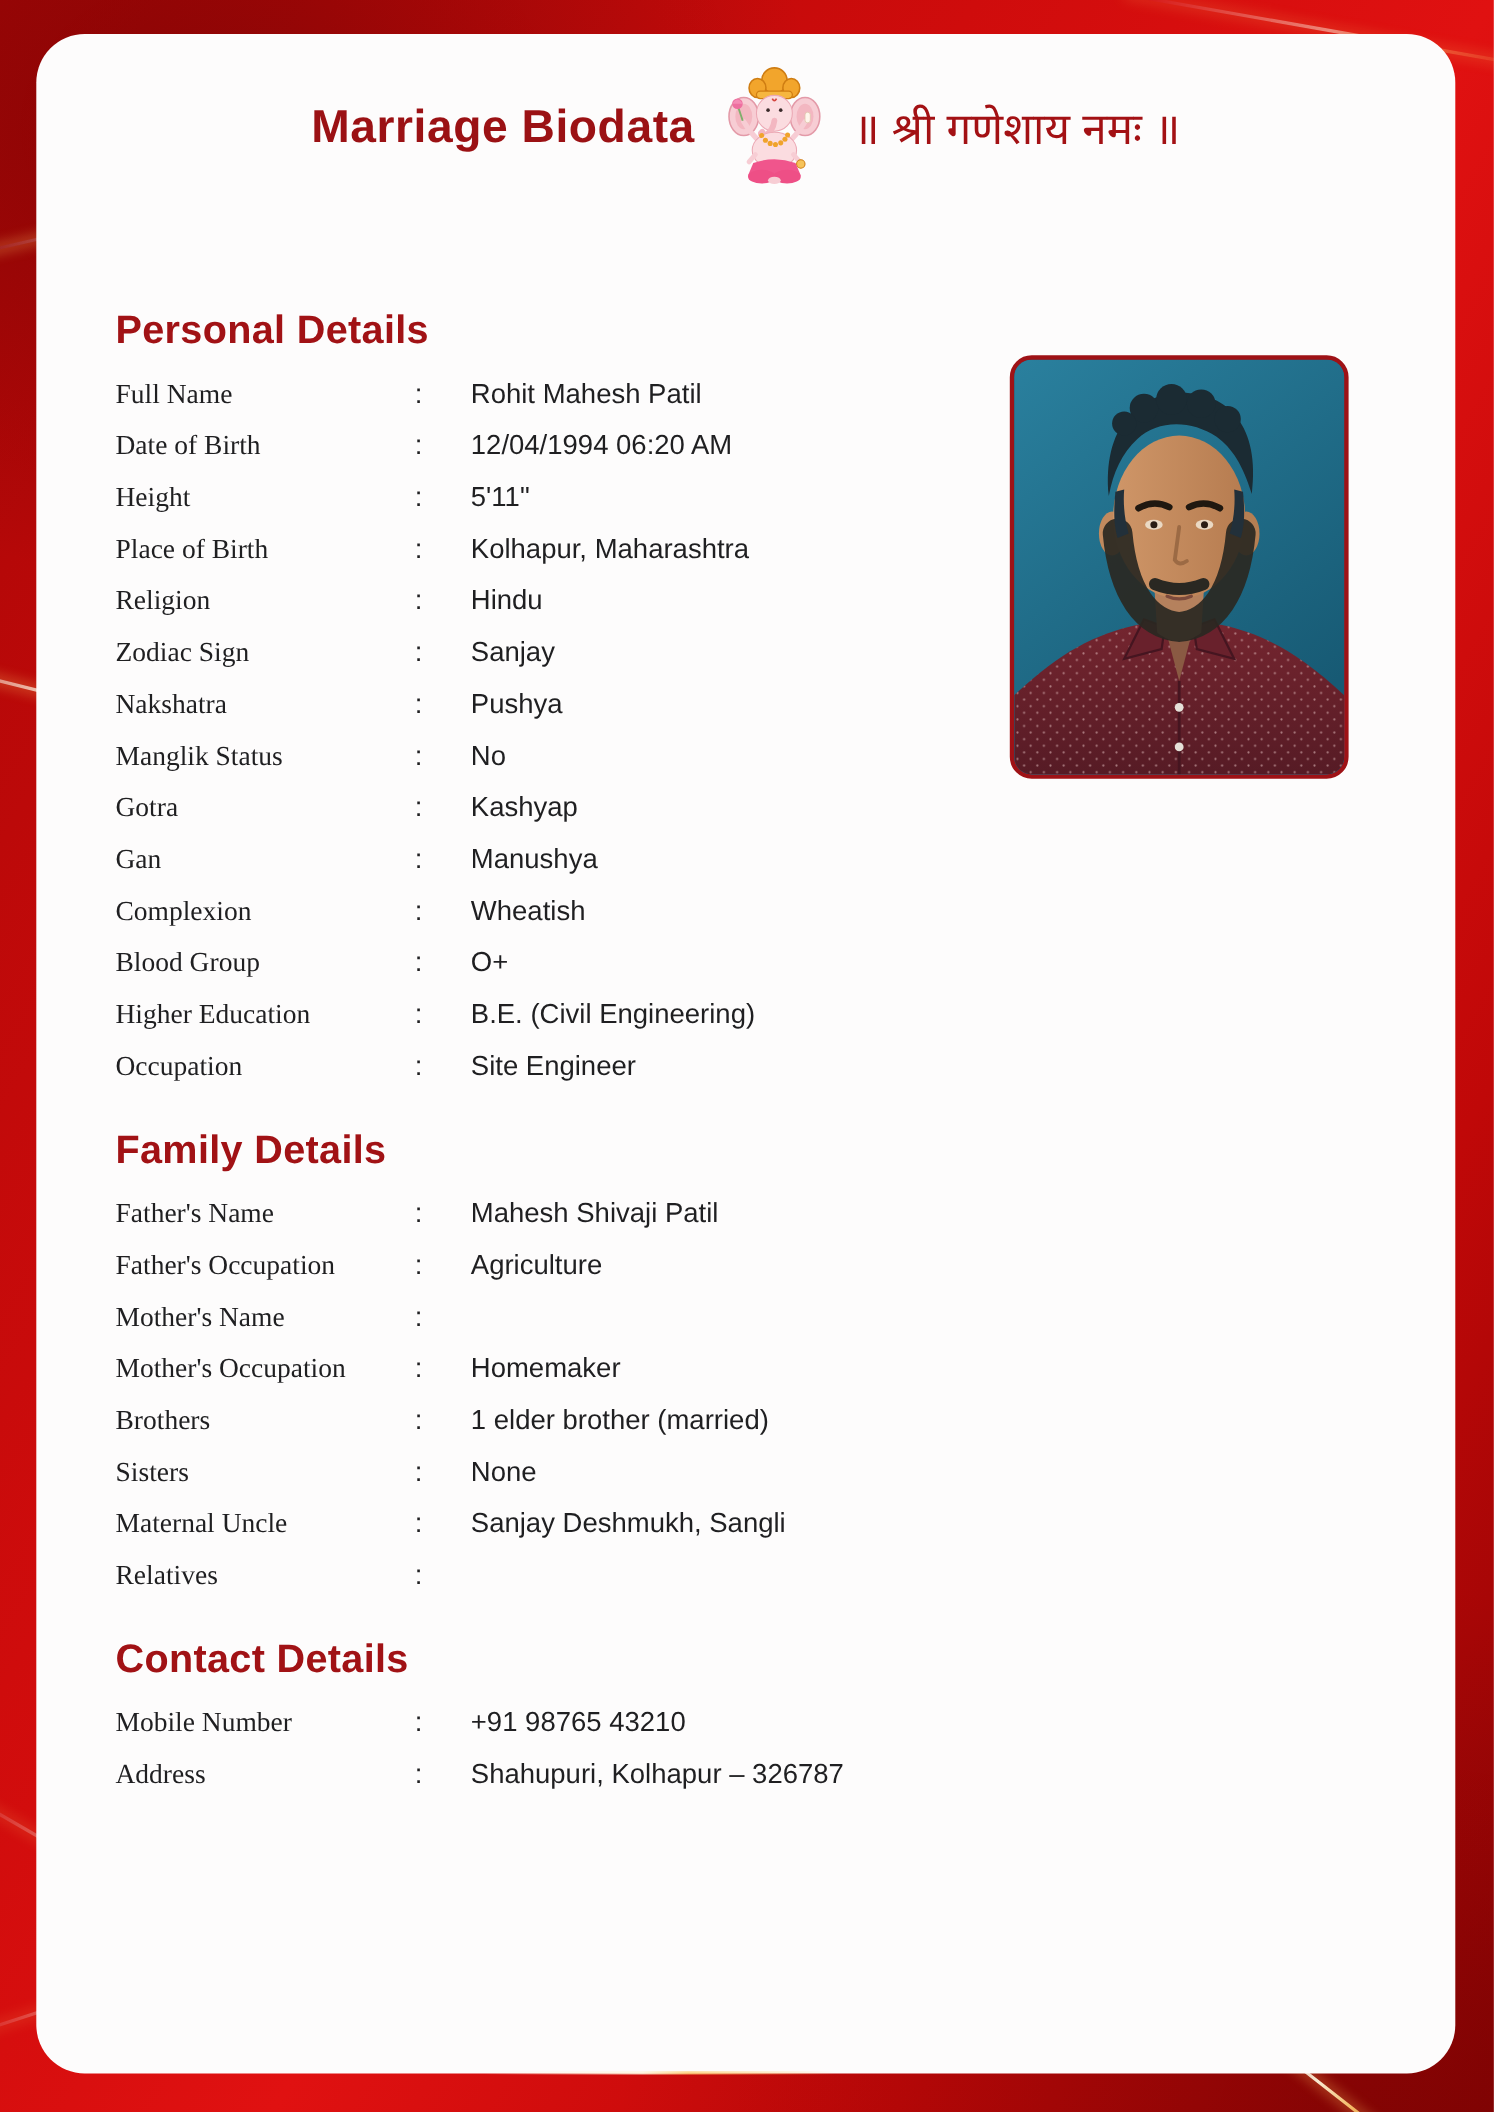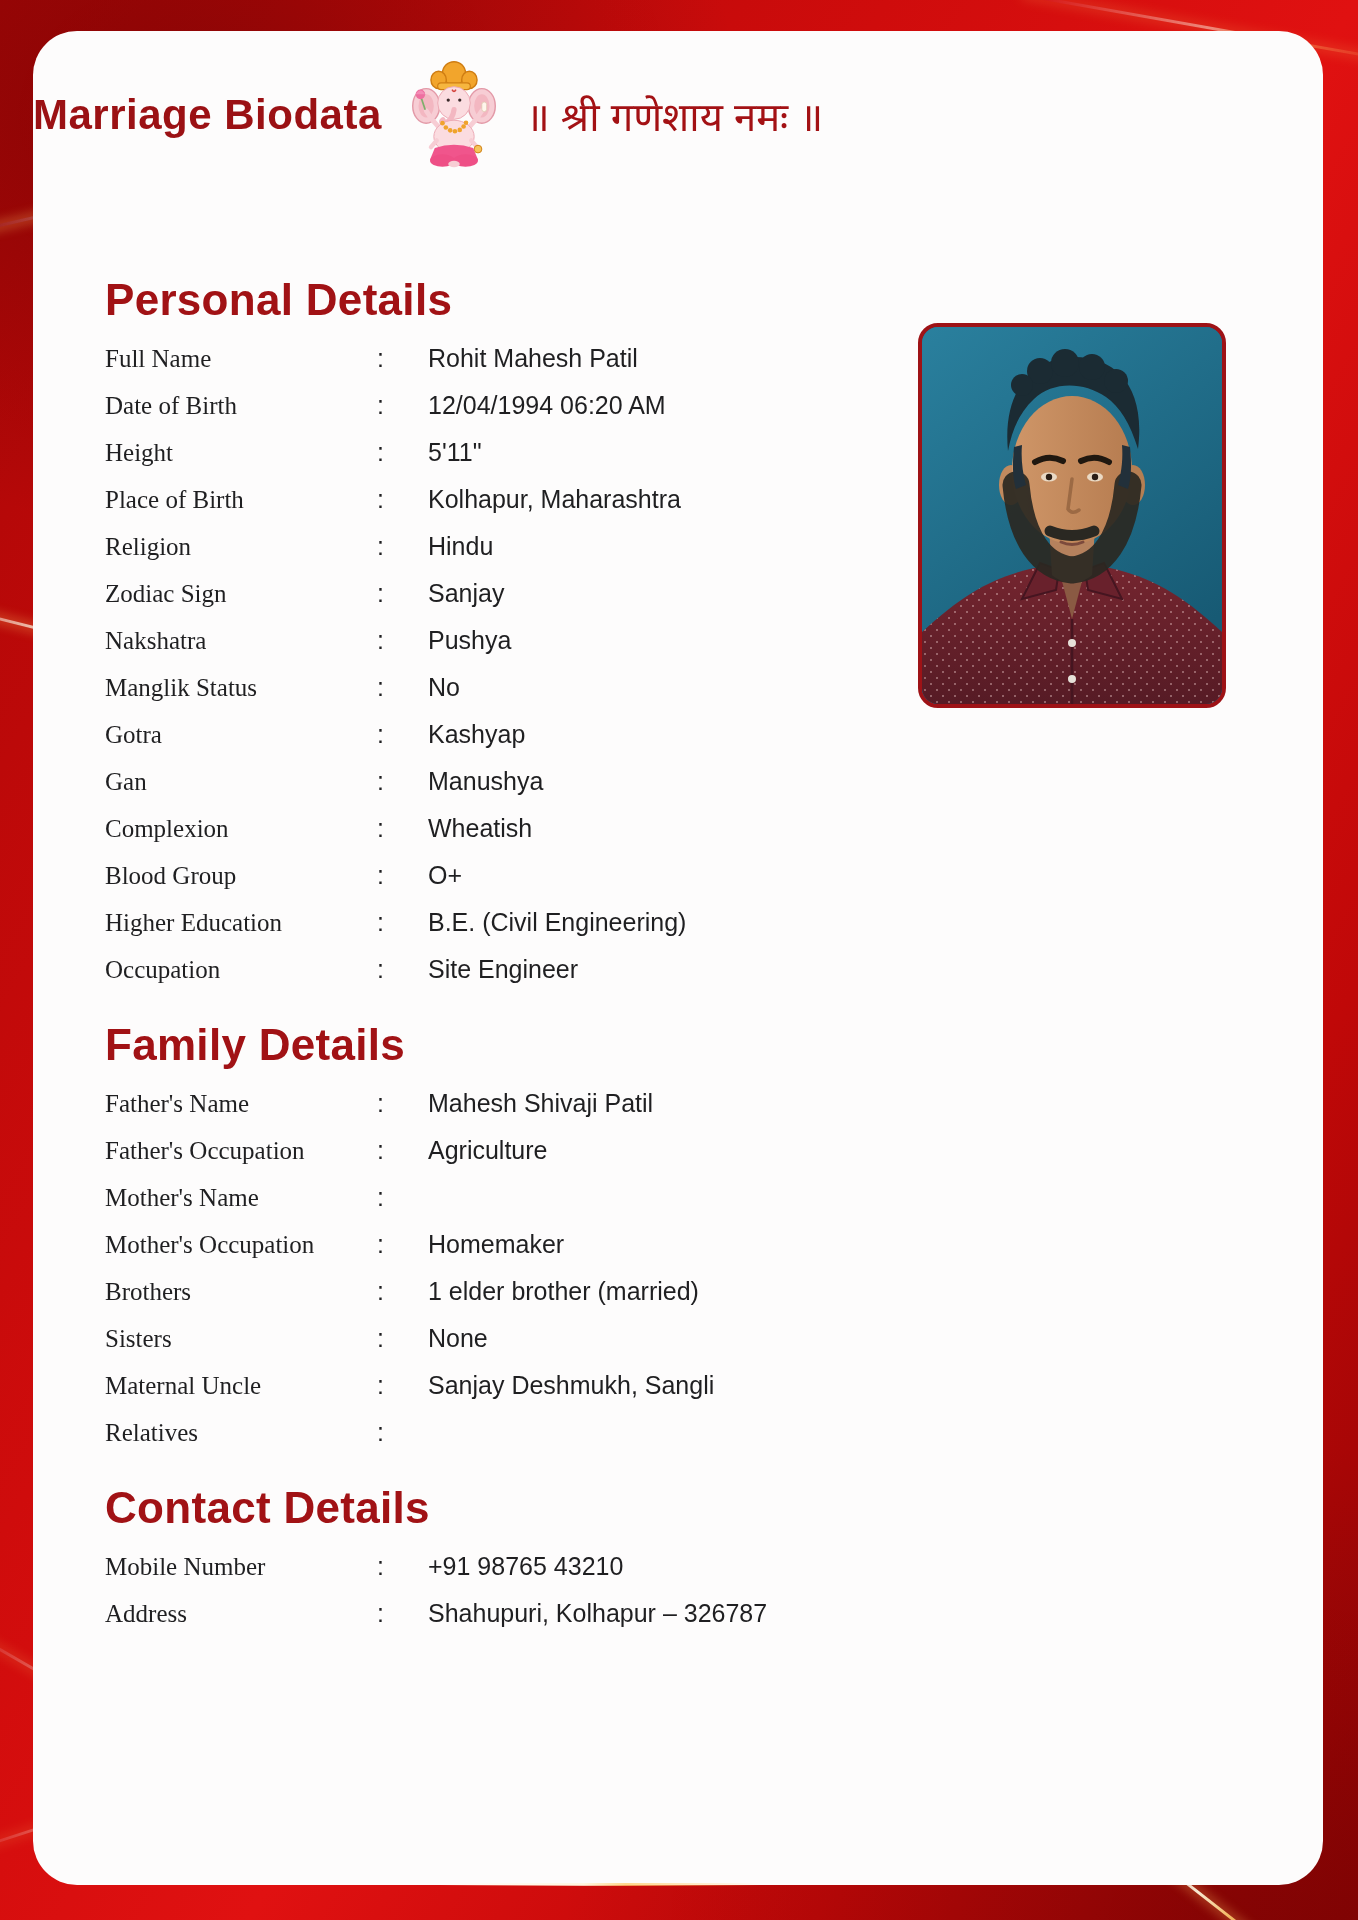--- a/index.html
+++ b/index.html
@@ -16,28 +16,28 @@
     position:absolute; height:3px; border-radius:3px; z-index:1;
     background:linear-gradient(90deg, rgba(255,255,255,0) 0%, rgba(255,246,220,0.95) 45%, rgba(255,205,110,0.9) 58%, rgba(255,255,255,0) 100%);
     box-shadow:0 0 12px 2px rgba(255,190,90,0.45);
   }
   .card {
     position:absolute; left:33px; top:31px; width:1290px; height:1854px;
     background:#fdfcfc; border-radius:44px; z-index:2;
   }
   .header {
     position:absolute; top:28px; left:0; width:100%;
-    display:flex; justify-content:flex-start; align-items:center; gap:24px;
+    display:flex; justify-content:center; align-items:center; gap:24px;
   }
   .page-title { font-size:42px; font-weight:bold; color:#9b1114; letter-spacing:0.5px; }
   .blessing   { font-size:40px; font-weight:normal; color:#a31114; }
   .content { position:absolute; top:247px; left:72px; width:1150px; }
   .section + .section { margin-top:30px; }
   .section h2 {
-    margin:0 0 14px 0; font-size:44px; font-weight:bold;
+    margin:0 0 14px 0; font-size:36px; font-weight:bold;
     color:#a11215; line-height:43px; letter-spacing:0.3px;
   }
   .row { display:flex; height:47px; align-items:center; font-size:25px; color:#1f1f21; }
   .row .label { width:272px; flex:none;font-family:Liberation Serif, serif; }
   .row .colon { width:22px; flex:none; }
   .row .value { flex:1;margin-left:29px; }
   .photo {
     position:absolute; left:885px; top:292px; width:308px; height:385px;
     box-sizing:border-box; border:4px solid #9e1216; border-radius:20px;
     overflow:hidden; z-index:3; background:#1e6a85;

